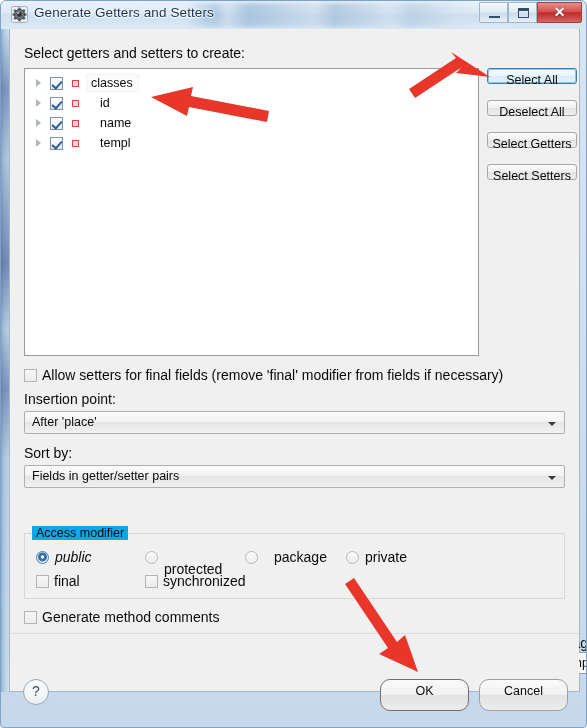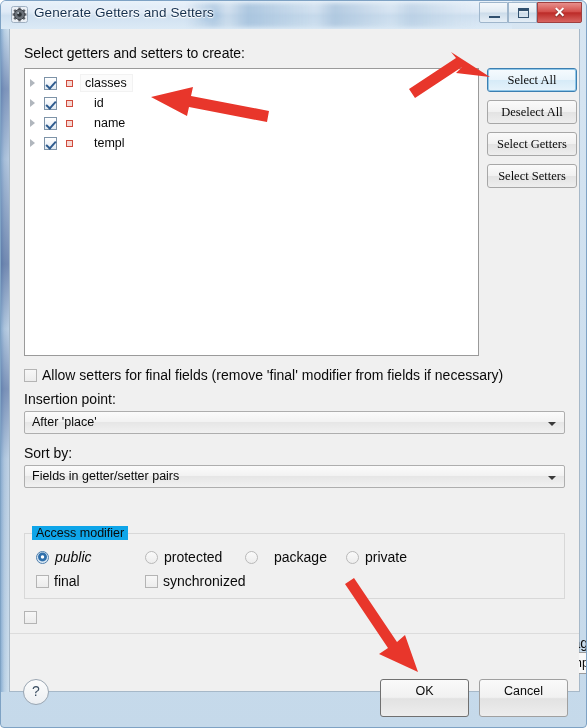--- a/index.html
+++ b/index.html
@@ -136,20 +136,21 @@
     background: #ffffff;
     border: 1px solid #9a9a9a;
     box-sizing: border-box;
     overflow: hidden;
   }
   .tree-row {
     position: relative;
     height: 20px;
     display: flex;
     align-items: center;
+    padding-left: 6px;
   }
   .expander {
     width: 16px; height: 16px;
     position: relative;
     flex: 0 0 16px;
   }
   .expander::before {
     content: "";
     position: absolute;
     left: 5px; top: 4px;
@@ -202,30 +203,29 @@
     background: #fbfbfb;
     box-shadow: 0 0 0 1px #f2f2f2;
     padding: 1px 5px 1px 4px;
     margin-left: 5px;
   }
 
   
   .sbtn {
     position: absolute;
     left: 477px;
-    width: 90px; height: 24px;
+    width: 90px; height: 16px;
     box-sizing: border-box;
     font-size: 12.5px;
     color: #0a0a0a;
     text-align: center;
     line-height: 22px;
     border: 1px solid #a7a7a7;
     border-radius: 3px;
     background: linear-gradient(to bottom,#fafafa 0%,#f1f1f1 48%,#e3e3e3 52%,#eeeeee 100%);
-    font-family: Liberation Serif, serif;
   }
   .sbtn.focused {
     border: 1px solid #3c7fb1;
     box-shadow: 0 0 0 1px #8ec6e8 inset;
     background: linear-gradient(to bottom,#f6fbfe 0%,#e9f4fb 48%,#d6ebf8 52%,#e7f3fb 100%);
   }
   #sbtn-select-all   { top: 39px; }
   #sbtn-deselect-all { top: 71px; }
   #sbtn-getters      { top: 103px; }
   #sbtn-setters      { top: 135px; }
@@ -311,28 +311,28 @@
     color: #0a0a0a;
     line-height: 20px;
     padding-left: 7px;
     white-space: nowrap;
     overflow: hidden;
   }
 
   
   .bbtn {
     position: absolute;
-    width: 89px; height: 38px;
+    width: 89px; height: 32px;
     box-sizing: border-box;
     font-size: 12.5px;
     color: #0a0a0a;
     text-align: center;
     line-height: 23px;
     border: 1px solid #a0a0a0;
-    border-radius: 3px;
+    border-radius: 10px;
     background: linear-gradient(to bottom,#fafafa 0%,#f1f1f1 48%,#e2e2e2 52%,#ededed 100%);
   }
   #bbtn-ok     { left: 379px; top: 678px; }
   #bbtn-cancel { left: 478px; top: 678px; }
   .bbtn.default { border: 1px solid #707070; }
 
   
   #help-btn {
     position: absolute;
     left: 22px; top: 678px;
@@ -469,35 +469,36 @@
       <div class="arrow"></div>
     </div>
 
     <div id="grp-access"></div>
     <div id="grp-access-title">Access modifier</div>
 
     <div class="radio on" style="left:26px; top:522px;"></div>
     <div class="lbl" style="left:45px; top:520px;font-style:italic;">public</div>
 
     <div class="radio" style="left:135px; top:522px;"></div>
-    <div class="lbl" style="left:154px; top:520px;">protected</div>
+    <div class="lbl" style="left:154px; top:532px;">protected</div>
 
     <div class="radio" style="left:235px; top:522px;"></div>
     <div class="lbl" style="left:264px; top:520px;">package</div>
 
     <div class="radio" style="left:336px; top:522px;"></div>
     <div class="lbl" style="left:355px; top:520px;">private</div>
 
     <div class="chk" style="left:26px; top:546px;"></div>
     <div class="lbl" style="left:44px; top:544px;">final</div>
 
     <div class="chk" style="left:135px; top:546px;"></div>
     <div class="lbl" style="left:153px; top:544px;">synchronized</div>
 
     <div class="chk" style="left:14px; top:582px;"></div>
+    <div class="lbl" style="left:32px; top:580px;">Generate method comments</div>
 
     <div class="lbl" style="left:14px; top:606px;">
       <span>The format of the getters/setters may be configured on the </span><span class="link">Code Templates</span><span> preference page.</span>
     </div>
 
     <svg style="position:absolute; left:19px; top:639px; width:12px; height:13px;" viewBox="0 0 12 13">
       <rect x="4.6" y="0.5" width="2.6" height="2.4" fill="#2a63a8"></rect>
       <rect x="4.6" y="4.3" width="2.6" height="8.2" fill="#2a63a8"></rect>
     </svg>
     <div class="lbl" style="left:37px; top:639px;">8 of 8 selected.</div>

